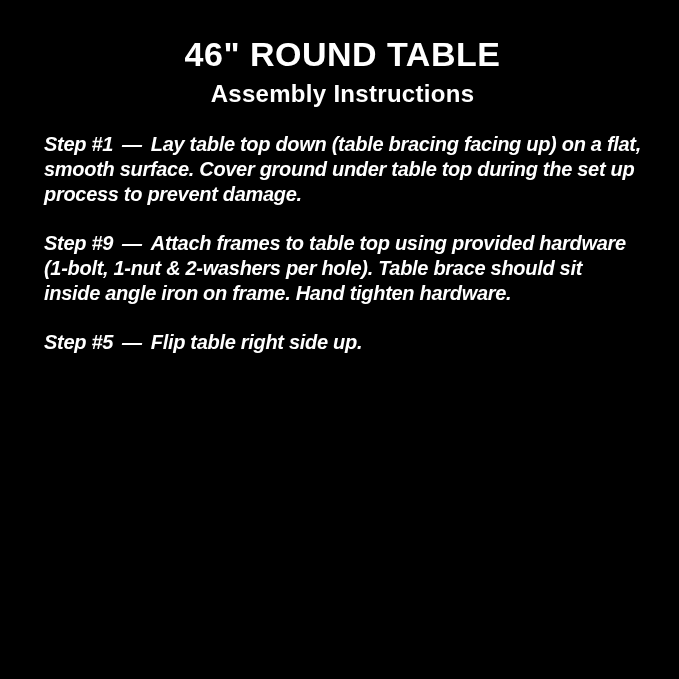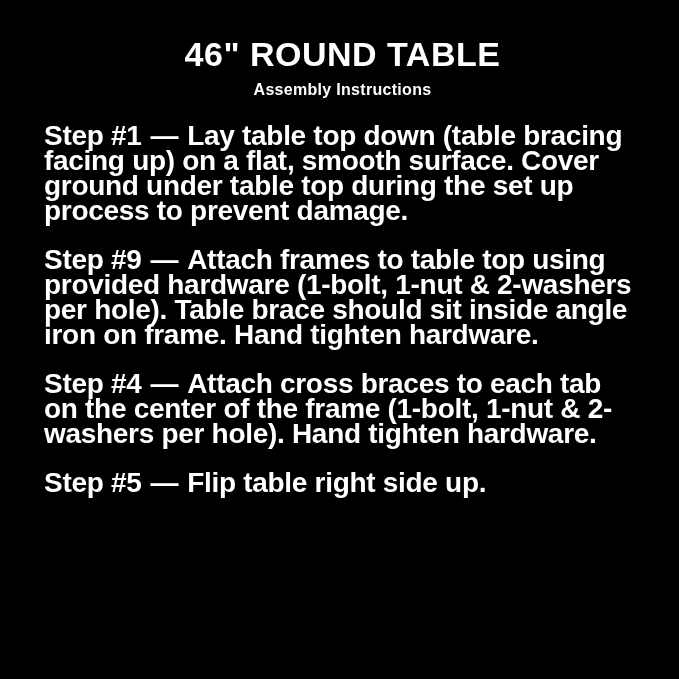--- a/index.html
+++ b/index.html
@@ -23,49 +23,49 @@
     text-align: center;
     margin-bottom: 24px;
   }
   .title {
     font-size: 34px;
     letter-spacing: 0.5px;
     line-height: 1.1;
     margin: 0 0 8px 0;
   }
   .subtitle {
-    font-size: 16px;
+    font-size: 24px;
     letter-spacing: 0.3px;
     line-height: 1.1;
     margin: 0;
   }
   .steps {
     max-width: 600px;
   }
   .step {
-    font-size: 28px;
+    font-size: 20px;
     line-height: 25px;
     letter-spacing: -0.3px;
     margin: 0 0 24px 0;
+    font-style: italic;
   }
   .step .step-label {
     white-space: nowrap;
   }
   .step .step-dash {
     display: inline-block;
     margin: 0 9px;
   }
 </style>
 </head>
 <body>
 
 <div class="page">
   <div class="header">
     <h1 class="title">46" ROUND TABLE</h1>
     <h2 class="subtitle">Assembly Instructions</h2>
   </div>
   <div class="steps">
     <p class="step"><span class="step-label">Step #1</span><span class="step-dash">—</span><span class="step-text">Lay table top down (table bracing facing up) on a flat, smooth surface. Cover ground under table top during the set up process to prevent damage.</span></p>
     <p class="step"><span class="step-label">Step #9</span><span class="step-dash">—</span><span class="step-text">Attach frames to table top using provided hardware (1-bolt, 1-nut &amp; 2-washers per hole). Table brace should sit inside angle iron on frame. Hand tighten hardware.</span></p>
-    <p class="step"><span class="step-label">Step #4</span><span class="step-dash">—</span><span class="step-text">Attach cross braces to each tab on the center of the frame (1-bolt, 1-nut &amp; 2-washers per hole). Hand tighten hardware.</span></p>
     <p class="step"><span class="step-label">Step #5</span><span class="step-dash">—</span><span class="step-text">Flip table right side up.</span></p>
   </div>
 </div>
 
 </body></html>

